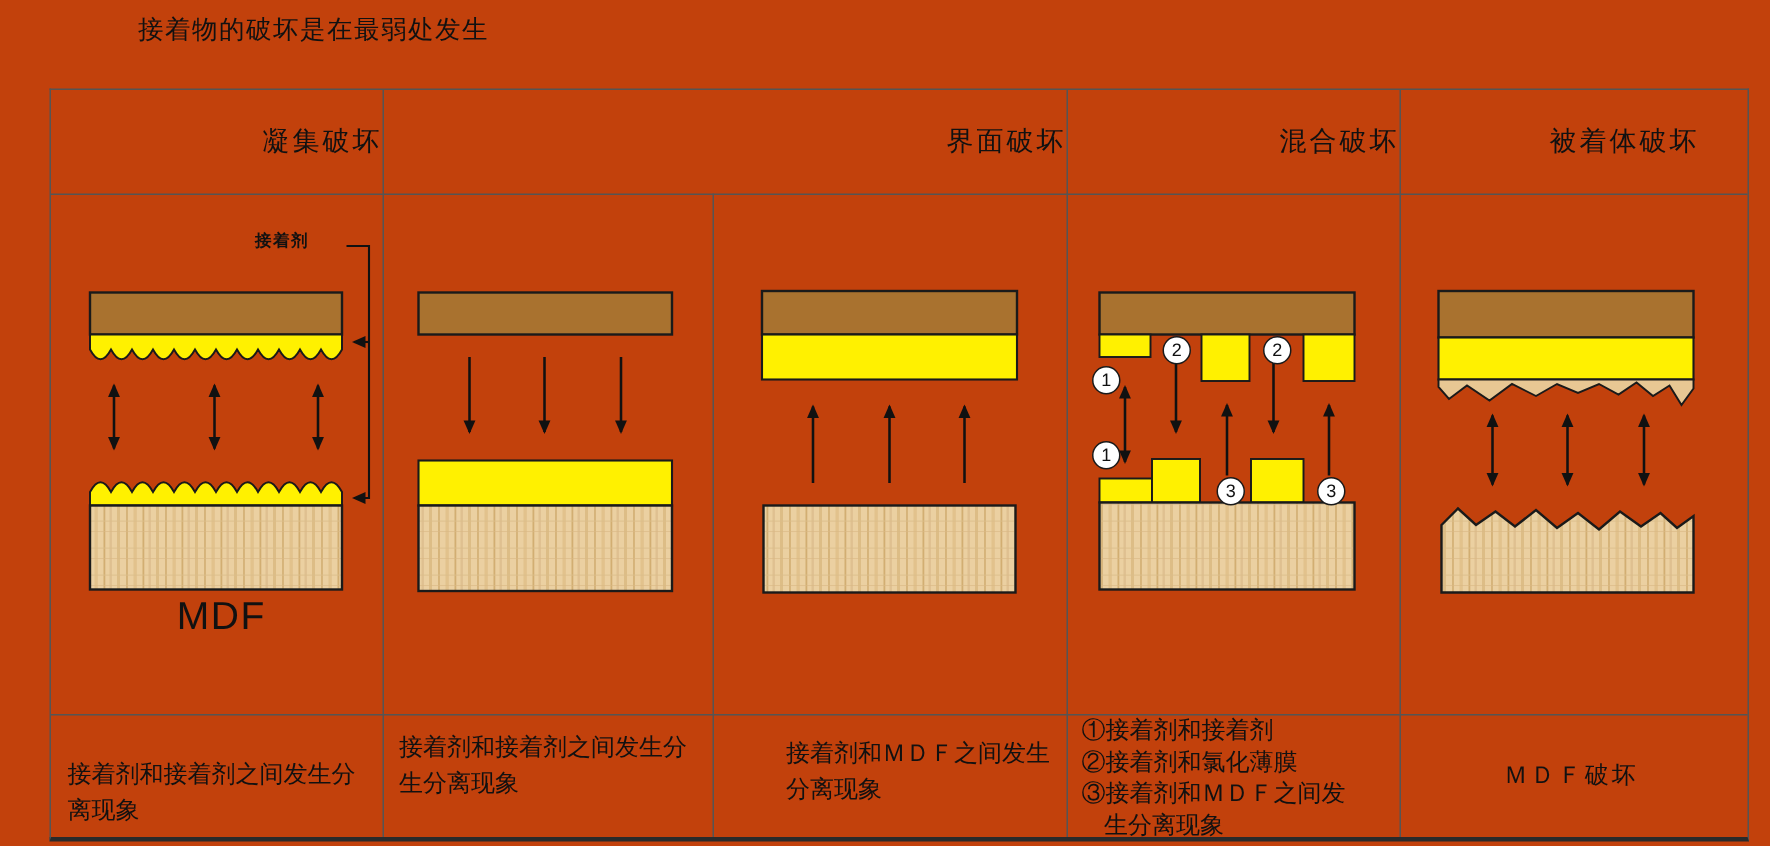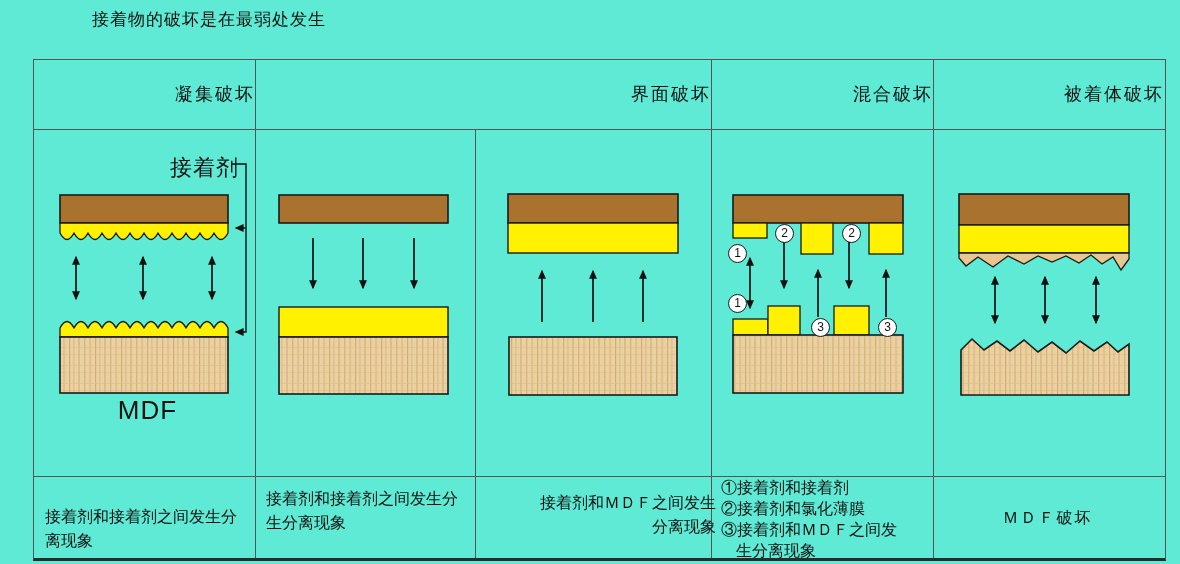--- a/index.html
+++ b/index.html
@@ -1,34 +1,34 @@
 <!DOCTYPE html>
 <html><head>
 <meta charset="utf-8">
 <style>
   html,body{margin:0;padding:0;background:#fff;}
   #canvas{
-    position:relative;width:1180px;height:564px;background:#5eead4;overflow:hidden;
+    position:relative;width:1180px;height:564px;background:#c2410c;overflow:hidden;
     font-family:"Liberation Serif","DejaVu Serif",serif;color:#111;
   }
   .abs{position:absolute;}
   #page-title{left:92px;top:8px;font-size:17px;letter-spacing:1px;}
   
   #table{left:33px;top:59px;width:1131px;height:498px;border:1px solid #555;border-bottom:3px solid #2a2a2a;}
   .vline{position:absolute;width:1px;background:#555;top:0;bottom:0;}
   .hline{position:absolute;height:1px;background:#555;left:0;right:0;}
   .hcell{position:absolute;top:22px;height:24px;font-size:18px;text-align:right;letter-spacing:2px;}
   
   svg.abs{left:0;top:0;}
   .fill-brown{fill:#A9722F;}
   .fill-yellow{fill:#FFF100;}
   .fill-tan{fill:#E8C793;}
   .ol{stroke:#1a1a1a;}
   
-  #adhesive-label{left:170px;top:153px;font-size:22px;letter-spacing:1px;}
+  #adhesive-label{left:170px;top:153px;font-size:11px;letter-spacing:1px;font-weight:bold;}
   #mdf-label{left:100px;top:395px;width:95px;text-align:center;font-size:26px;letter-spacing:1px;font-family:"Liberation Sans","DejaVu Sans",sans-serif;}
   .cmark{
     position:absolute;width:17px;height:17px;border:1.5px solid #1a1a1a;border-radius:50%;
     background:#fff;font-size:12px;line-height:17px;text-align:center;
     font-family:"Liberation Sans","DejaVu Sans",sans-serif;z-index:5;
   }
   
   .desc{position:absolute;font-size:16px;line-height:24px;white-space:nowrap;}
   #desc-mixed{line-height:21px;}
   #desc-mixed .cont{margin-left:15px;}
@@ -45,21 +45,21 @@
     <div class="vline" style="left:221px;"></div>
     <div class="vline" style="left:441px;top:69px;"></div>
     <div class="vline" style="left:677px;"></div>
     <div class="vline" style="left:899px;"></div>
     <div class="hline" style="top:69px;"></div>
     <div class="hline" style="top:416px;"></div>
 
     <div class="hcell" style="left:0;width:221px;">凝集破坏</div>
     <div class="hcell" style="left:221px;width:456px;">界面破坏</div>
     <div class="hcell" style="left:677px;width:222px;">混合破坏</div>
-    <div class="hcell" style="left:947px;width:183px;">被着体破坏</div>
+    <div class="hcell" style="left:916px;width:183px;">被着体破坏</div>
   </div>
 
   <svg class="abs" width="1180" height="564" viewBox="0 0 1180 564">
     <defs>
       <pattern id="wood" width="26" height="18" patternUnits="userSpaceOnUse">
         <rect width="26" height="18" fill="#EBD0A1"></rect>
         <rect x="0" y="0" width="2" height="18" fill="#DDBD86"></rect>
         <rect x="6" y="0" width="1.3" height="18" fill="#D6B47A"></rect>
         <rect x="11" y="0" width="2.2" height="18" fill="#E2C28C"></rect>
         <rect x="17" y="0" width="1.2" height="18" fill="#D2AE72"></rect>
@@ -140,21 +140,21 @@
   <div class="cmark" style="left:878px;top:318px;">3</div>
 
   <div class="desc" id="desc-cohesive" style="left:45px;top:487px;margin-top:18px;">
     <div>接着剂和接着剂之间发生分</div>
     <div>离现象</div>
   </div>
   <div class="desc" id="desc-interface-left" style="left:266px;top:487px;">
     <div>接着剂和接着剂之间发生分</div>
     <div>生分离现象</div>
   </div>
-  <div class="desc" id="desc-interface-right" style="left:540px;top:491px;text-align:right;">
+  <div class="desc" id="desc-interface-right" style="left:524px;top:491px;">
     <div>接着剂和ＭＤＦ之间发生</div>
     <div>分离现象</div>
   </div>
   <div class="desc" id="desc-mixed" style="left:721px;top:477px;">
     <div>①接着剂和接着剂</div>
     <div>②接着剂和氯化薄膜</div>
     <div>③接着剂和ＭＤＦ之间发</div>
     <div class="cont">生分离现象</div>
   </div>
   <div class="desc" id="desc-adherend" style="left:935px;top:506px;">ＭＤＦ破坏</div>

